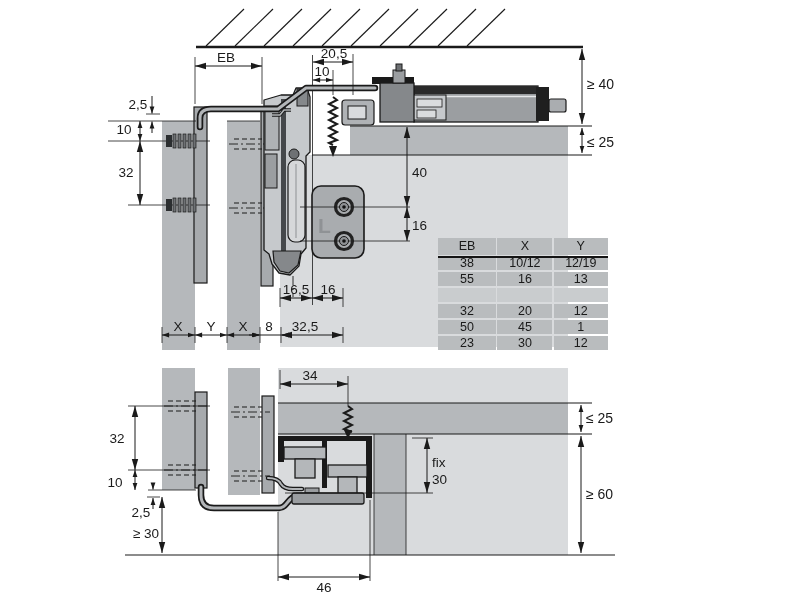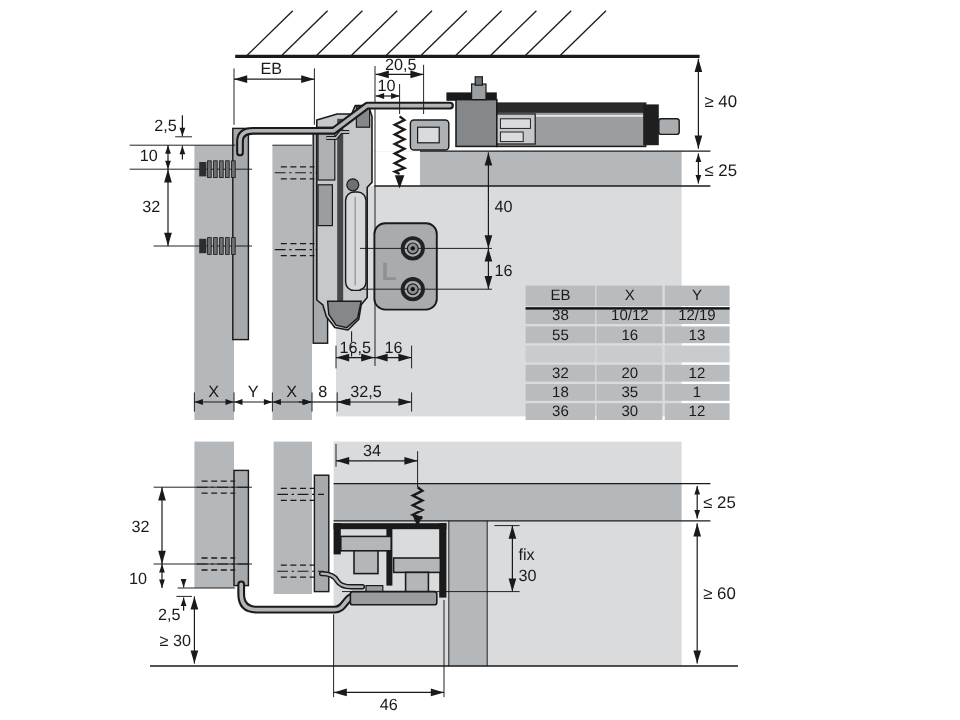--- a/index.html
+++ b/index.html
@@ -372,22 +372,22 @@
     <div class="cell">13</div>
 
     <div class="cell empty"></div>
     <div class="cell empty"></div>
     <div class="cell empty"></div>
 
     <div class="cell">32</div>
     <div class="cell">20</div>
     <div class="cell">12</div>
 
-    <div class="cell">18</div>
-    <div class="cell">35</div>
+    <div class="cell">50</div>
+    <div class="cell">45</div>
     <div class="cell">1</div>
 
-    <div class="cell">36</div>
+    <div class="cell">23</div>
     <div class="cell">30</div>
     <div class="cell">12</div>
   </div>
   <div class="hdrline"></div>
 </div>
 
 </body></html>

